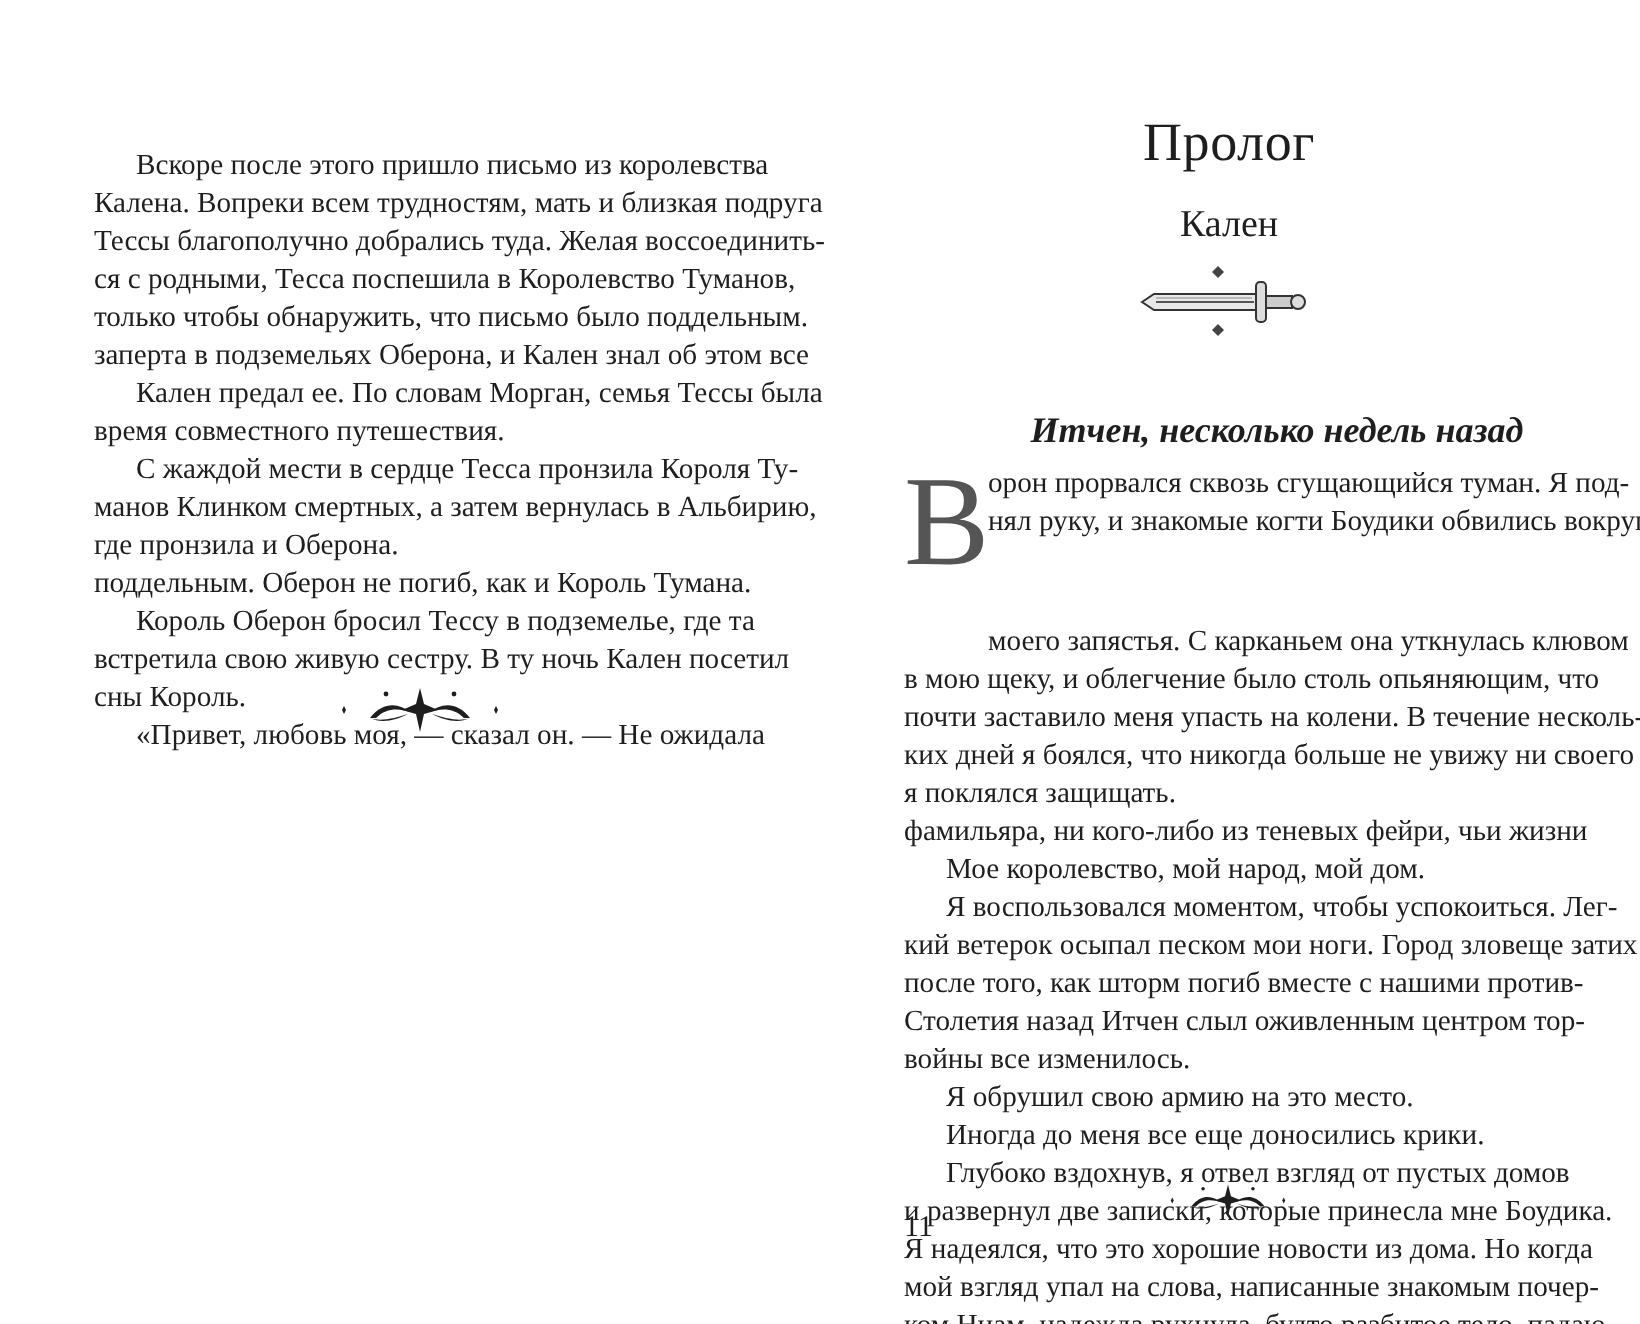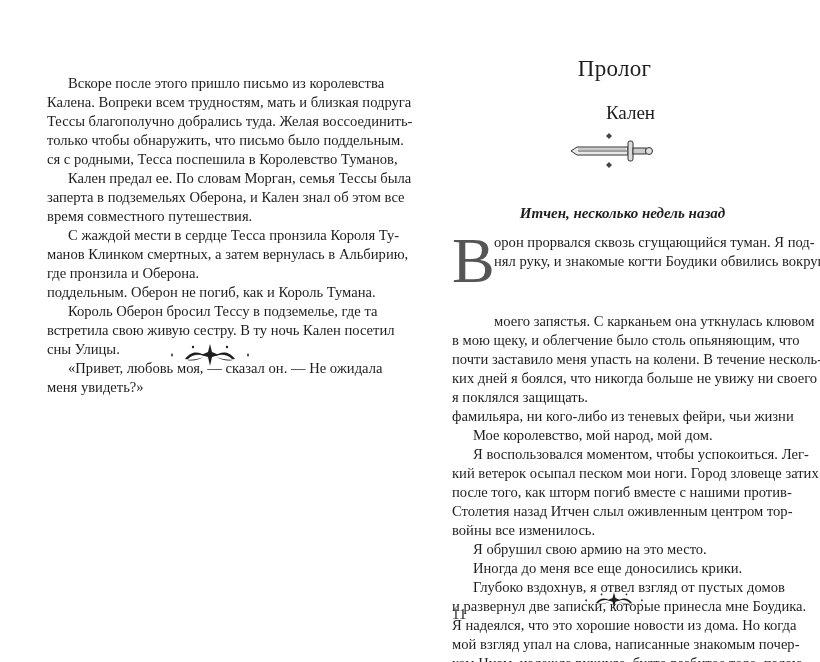--- a/index.html
+++ b/index.html
@@ -8,52 +8,51 @@
   .page { position:absolute; top:0; height:662px; }
   .page-left { left:0; width:410px; }
   .page-right { left:410px; width:410px; }
   .text-block { position:absolute; font-size:14.6px; line-height:19px; text-align:justify; }
   .left-text { left:47px; top:74px; width:325px; }
   .right-text { left:452px; top:233px; width:325px; }
   .line { display:block; white-space:nowrap; text-align:justify; text-align-last:justify; }
   .line.last { text-align-last:left; }
   .indent { padding-left:21px; }
   .chapter-title { position:absolute; left:452px; width:325px; top:56px; text-align:center;
-                   font-size:23px; letter-spacing:0.3px; }
-  .chapter-sub { position:absolute; left:468px; width:325px; top:102px; text-align:center; font-size:19px; }
-  .scene-heading { position:absolute; left:460px; width:325px; top:205px; text-align:center;
-                   font-size:15px; font-style:italic; font-weight:bold; }
+                   font-size:27px; letter-spacing:0.3px; }
+  .chapter-sub { position:absolute; left:452px; width:325px; top:102px; text-align:center; font-size:19px; }
+  .scene-heading { position:absolute; left:476px; width:325px; top:205px; text-align:center;
+                   font-size:18px; font-style:italic; font-weight:bold; }
   .dropcap { position:absolute; left:452px; top:229px; font-size:64px; line-height:64px; color:#555555; }
   .ornament { position:absolute; }
   .page-number { position:absolute; left:452px; width:325px; top:606px; text-align:left; font-size:15px; }
 </style>
 </head>
 <body>
 
 <div class="page page-left"></div>
 <div class="page page-right"></div>
 
 <div class="text-block left-text" id="left-text">
     <span class="line indent">Вскоре после этого пришло письмо из королевства</span>
     <span class="line">Калена. Вопреки всем трудностям, мать и близкая подруга</span>
     <span class="line">Тессы благополучно добрались туда. Желая воссоединить-</span>
+    <span class="line">ся с родными, Тесса поспешила в Королевство Туманов,</span>
     <span class="line last">только чтобы обнаружить, что письмо было поддельным.</span>
-    <span class="line">ся с родными, Тесса поспешила в Королевство Туманов,</span>
+    <span class="line">заперта в подземельях Оберона, и Кален знал об этом все</span>
     <span class="line indent">Кален предал ее. По словам Морган, семья Тессы была</span>
-    <span class="line">заперта в подземельях Оберона, и Кален знал об этом все</span>
     <span class="line last">время совместного путешествия.</span>
     <span class="line indent">С жаждой мести в сердце Тесса пронзила Короля Ту-</span>
     <span class="line">манов Клинком смертных, а затем вернулась в Альбирию,</span>
     <span class="line last">где пронзила и Оберона.</span>
     <span class="line last">поддельным. Оберон не погиб, как и Король Тумана.</span>
     <span class="line indent">Король Оберон бросил Тессу в подземелье, где та</span>
     <span class="line">встретила свою живую сестру. В ту ночь Кален посетил</span>
-    <span class="line last">сны Улицы.</span>
+    <span class="line last">сны Король.</span>
     <span class="line indent">«Привет, любовь моя, — сказал он. — Не ожидала</span>
-    <span class="line last">меня увидеть?»</span>
   </div>
 
 <svg class="ornament" style="left:168px; top:341px;" width="84" height="30" viewBox="0 0 84 30">
   <g fill="#1e1e1e">
     <path d="M3 14 L4 12 L5 14 L4 16 Z"></path>
     <path d="M79 14 L80 12 L81 14 L80 16 Z"></path>
     <circle cx="25" cy="6" r="1.2"></circle>
     <circle cx="59" cy="6" r="1.2"></circle>
     <path d="M42 3 L44 11 L51 14 L44 16 L42 25 L40 16 L33 14 L40 11 Z"></path>
     <path d="M17 18 C24 9, 32 11, 37 15 C31 13, 25 13, 20 18 Z"></path>

